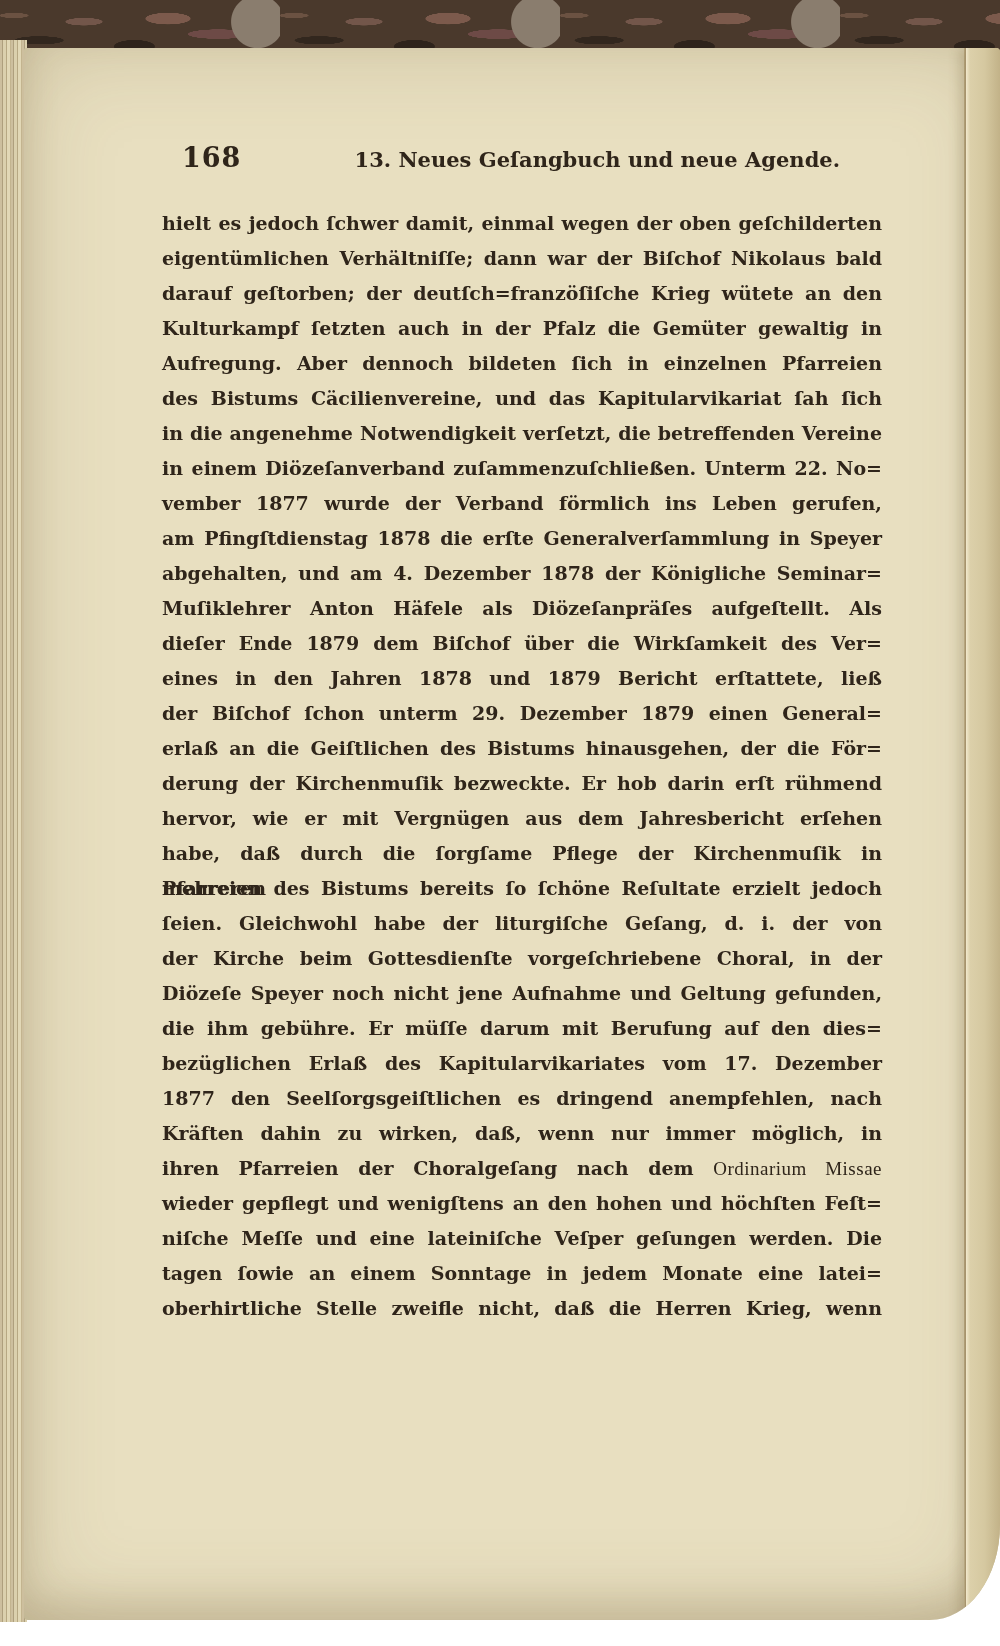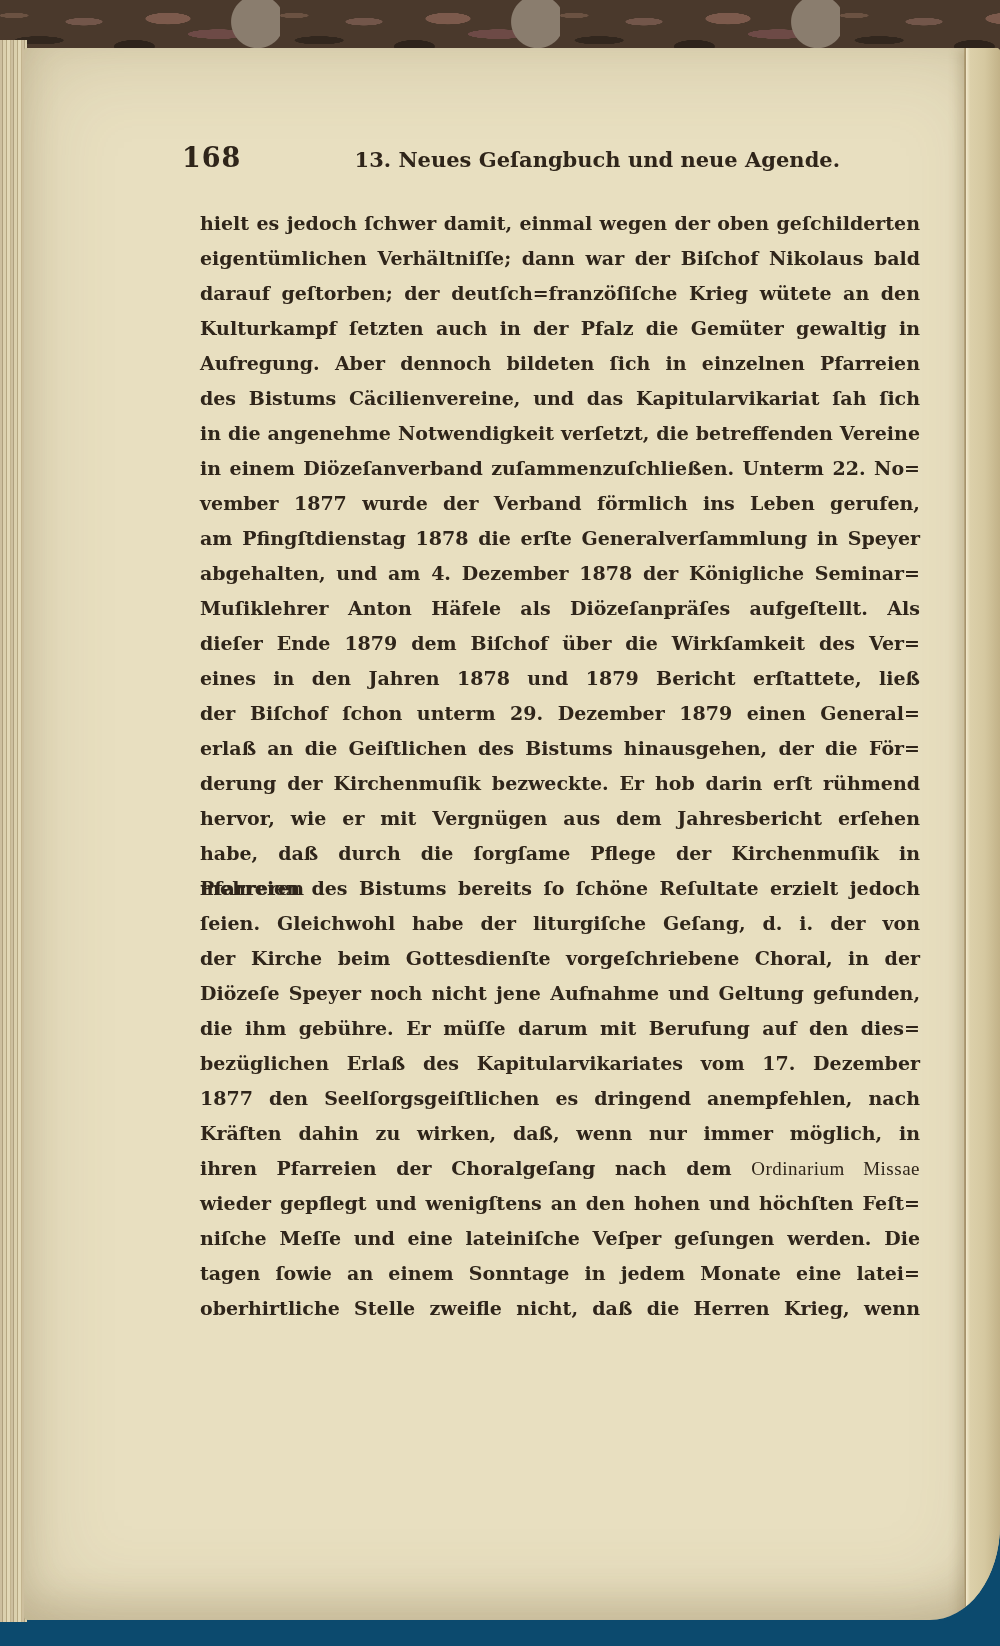--- a/index.html
+++ b/index.html
@@ -1,19 +1,19 @@
 <!DOCTYPE html>
 <html><head>
 <meta charset="utf-8">
 <style>
   html,body{margin:0;padding:0;background:#15100c;}
   .book{
     position:relative;
     width:1000px;height:1646px;
-    background:#0c4a6e;
+    background:#ffffff;
     overflow:hidden;
     font-family:"DejaVu Serif","Liberation Serif",serif;
   }
   
   .cover-top{
     position:absolute;top:0;left:0;width:100%;height:62px;
     background:
       radial-gradient(circle at 92% 35%, #8a7d6e 0 26px, rgba(0,0,0,0) 27px),
       radial-gradient(ellipse at 78% 55%, #6d4a46 0 30px, rgba(0,0,0,0) 31px),
       radial-gradient(ellipse at 60% 30%, #7c5a4c 0 22px, rgba(0,0,0,0) 23px),
@@ -67,21 +67,21 @@
     margin-top:92px;margin-bottom:30px;height:36px;line-height:36px;
   }
   .page-number{
     font-size:27px;font-weight:bold;margin-left:20px;width:76px;
     letter-spacing:1px;
   }
   .chapter-title{
     flex:1;text-align:right;padding-right:42px;
     font-size:21px;font-weight:bold;
   }
-  .body-text{width:720px;margin-left:38px;}
+  .body-text{width:720px;}
   .body-line{
     height:35px;line-height:35px;
     font-size:19px;font-weight:bold;
     text-align:justify;
     -moz-text-align-last:justify;
     text-align-last:justify;
   }
   .antiqua{font-weight:normal;letter-spacing:.5px;font-family:Liberation Serif, serif;}
 </style>
 </head>

